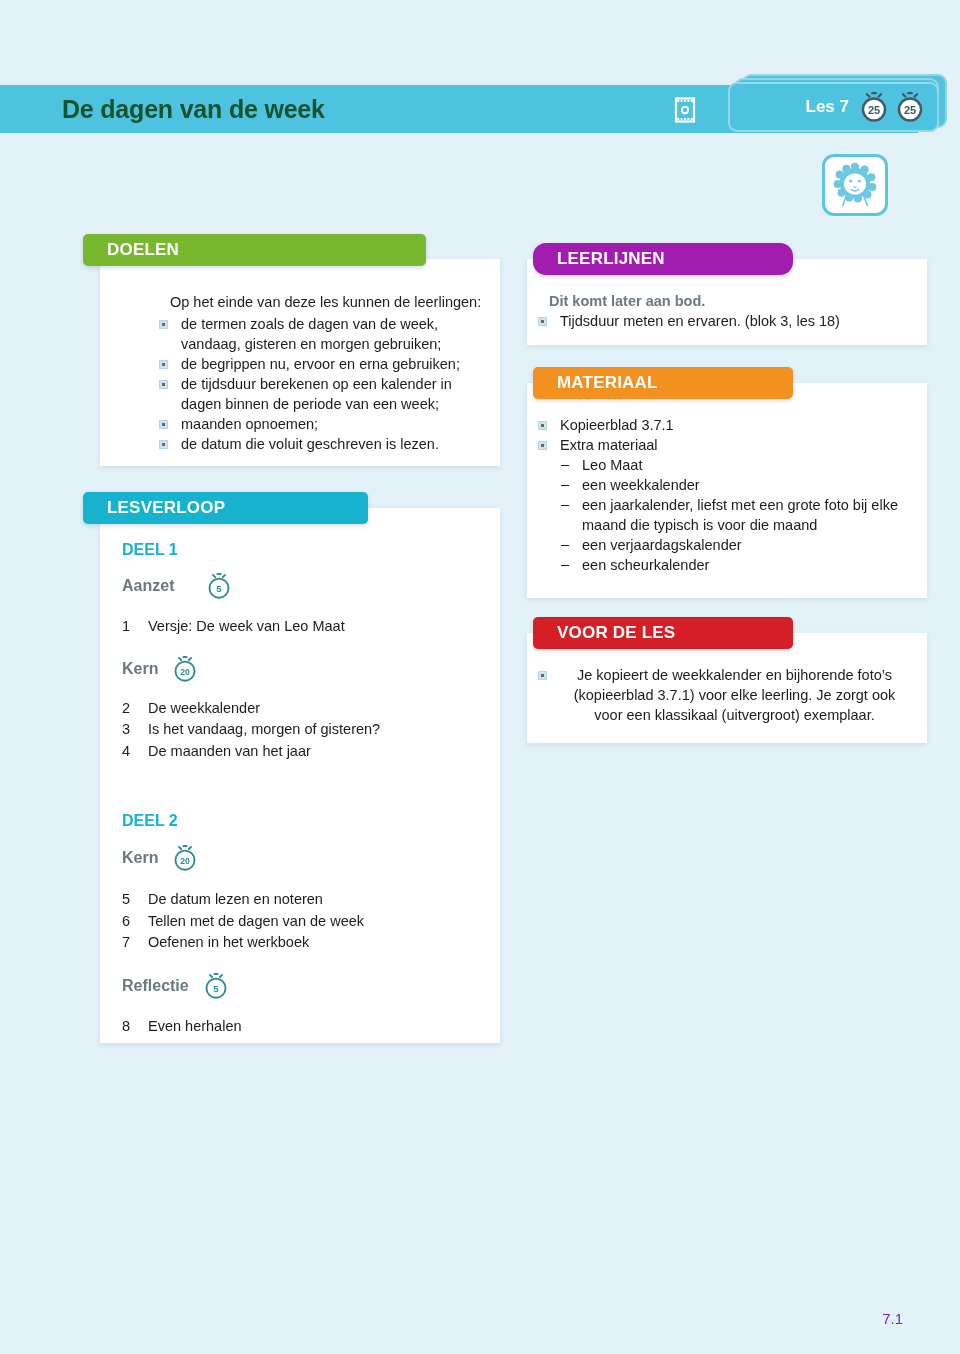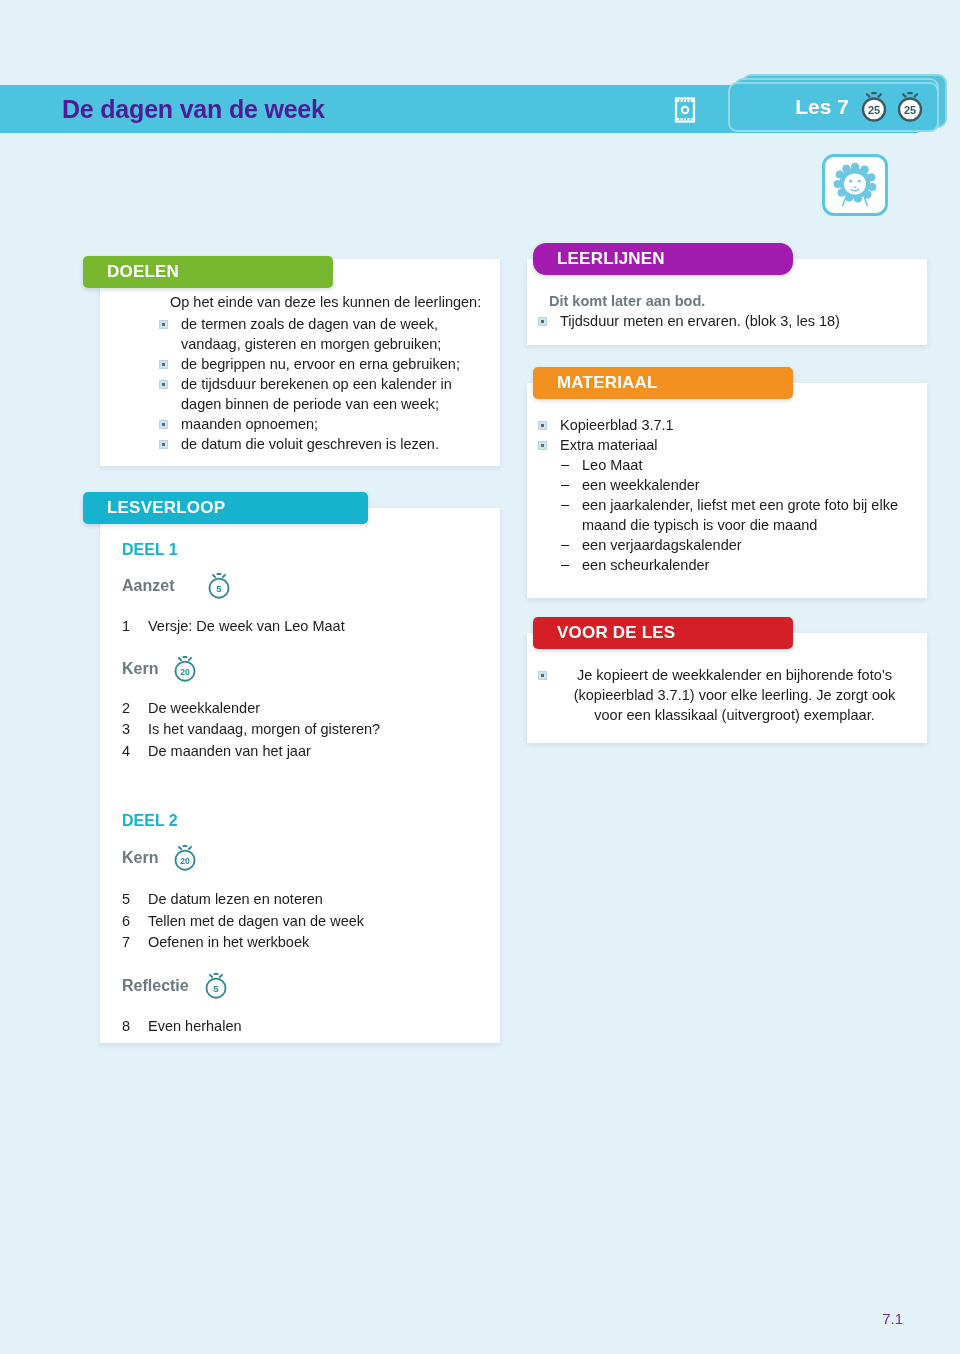--- a/index.html
+++ b/index.html
@@ -17,21 +17,21 @@
   
   .page-header {
     position: absolute;
     left: 0; top: 85px;
     width: 918px; height: 48px;
     background: #4ec3e0;
     display: flex; align-items: center;
   }
   .page-header .title {
     margin-left: 62px;
-    color: #4c1d95;
+    color: #14532d;
     font-size: 25px;
     font-weight: 700;
     letter-spacing: -0.2px;
     white-space: nowrap;
   }
   .film-icon {
     position: absolute;
     left: 672px; top: 97px;
     width: 26px; height: 26px;
   }
@@ -55,21 +55,21 @@
     position: absolute; left: 728px; top: 82px;
     width: 211px; height: 50px;
     background: #4ec3e0;
     border: 2px solid #93d9ea;
     border-radius: 9px;
     display: flex; align-items: center; justify-content: flex-end;
     padding-right: 12px;
     gap: 6px;
   }
   .lesson-tab .les-label {
-    color:#fff; font-size:21px; font-weight:700; margin-right:4px;
+    color:#fff; font-size:17px; font-weight:700; margin-right:4px;
   }
 
   
   .sw-badge { width: 30px; height: 32px; flex: 0 0 auto; }
 
   
   .lion-box {
     position: absolute; left: 822px; top: 154px;
     width: 66px; height: 62px;
     background: #ffffff;
@@ -234,21 +234,21 @@
       <circle cx="17" cy="8" r="4.2"></circle>
     </g>
     <ellipse cx="26" cy="24" rx="11.5" ry="11" fill="#ffffff"></ellipse>
     <circle cx="21.5" cy="21" r="1.5" fill="#6ec7e3"></circle>
     <circle cx="30.5" cy="21" r="1.5" fill="#6ec7e3"></circle>
     <path d="M24 26 q2 1.6 4 0 q-1 2.4 -2 2.4 q-1 0 -2 -2.4 z" fill="#6ec7e3"></path>
     <path d="M22 29.5 q4 3.6 8 0" stroke="#6ec7e3" stroke-width="1.5" fill="none" stroke-linecap="round"></path>
   </svg>
 </div>
 
-<div class="tag green" style="left:83px; top:256px; width:250px;">DOELEN</div>
+<div class="tag green" style="left:83px; top:234px; width:343px;">DOELEN</div>
 <div class="panel" style="left:100px; top:259px; width:400px; height:207px;padding-left:48px;">
   <div class="ptext" style="padding:33px 18px 0 0;">
     <div class="intro" style="padding-left:22px;">Op het einde van deze les kunnen de leerlingen:</div>
     <ul class="blist">
       <li><span class="bsq"></span><span>de termen zoals de dagen van de week, vandaag, gisteren en morgen gebruiken;</span></li>
       <li><span class="bsq"></span><span>de begrippen nu, ervoor en erna gebruiken;</span></li>
       <li><span class="bsq"></span><span>de tijdsduur berekenen op een kalender in dagen binnen de periode van een week;</span></li>
       <li><span class="bsq"></span><span>maanden opnoemen;</span></li>
       <li><span class="bsq"></span><span>de datum die voluit geschreven is lezen.</span></li>
     </ul>

